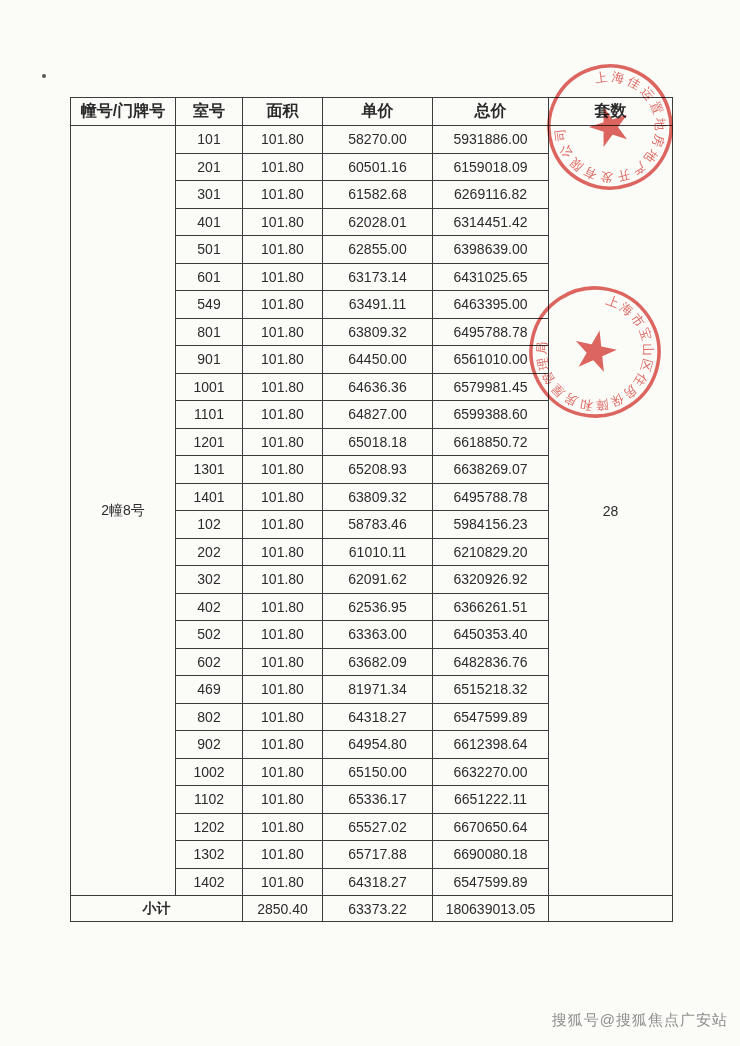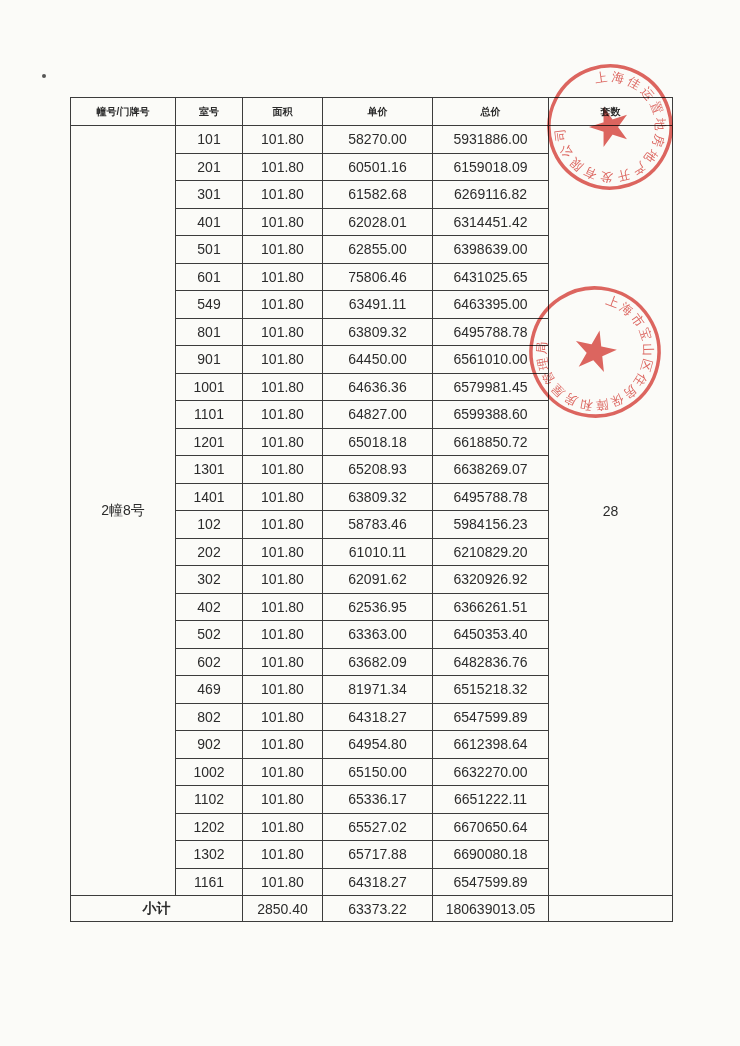--- a/index.html
+++ b/index.html
@@ -32,21 +32,21 @@
     vertical-align: middle;
     font-size: 14px;
     height: 26.5px;
     padding: 0 2px;
     overflow: hidden;
     white-space: nowrap;
   }
   table.price-table th {
     font-weight: bold;
     height: 27px;
-    font-size: 10px;
+    font-size: 16px;
   }
   td[data-name="building-cell"] {
     font-weight: normal;
     font-size: 14px;
   }
   tr[data-name="subtotal-row"] td {
     height: 25px;
   }
   td[data-name="subtotal-label-cell"] {
     font-weight: bold;
@@ -133,21 +133,21 @@
         </tr>
         <tr data-name="table-row">
           <td data-name="room-cell">501</td>
           <td data-name="area-cell">101.80</td>
           <td data-name="unit-price-cell">62855.00</td>
           <td data-name="total-price-cell">6398639.00</td>
         </tr>
         <tr data-name="table-row">
           <td data-name="room-cell">601</td>
           <td data-name="area-cell">101.80</td>
-          <td data-name="unit-price-cell">75806.46</td>
+          <td data-name="unit-price-cell">63173.14</td>
           <td data-name="total-price-cell">6431025.65</td>
         </tr>
         <tr data-name="table-row">
           <td data-name="room-cell">549</td>
           <td data-name="area-cell">101.80</td>
           <td data-name="unit-price-cell">63491.11</td>
           <td data-name="total-price-cell">6463395.00</td>
         </tr>
         <tr data-name="table-row">
           <td data-name="room-cell">801</td>
@@ -263,21 +263,21 @@
           <td data-name="unit-price-cell">65527.02</td>
           <td data-name="total-price-cell">6670650.64</td>
         </tr>
         <tr data-name="table-row">
           <td data-name="room-cell">1302</td>
           <td data-name="area-cell">101.80</td>
           <td data-name="unit-price-cell">65717.88</td>
           <td data-name="total-price-cell">6690080.18</td>
         </tr>
         <tr data-name="table-row">
-          <td data-name="room-cell">1161</td>
+          <td data-name="room-cell">1402</td>
           <td data-name="area-cell">101.80</td>
           <td data-name="unit-price-cell">64318.27</td>
           <td data-name="total-price-cell">6547599.89</td>
         </tr>
       </tbody>
     <tfoot>
       <tr data-name="subtotal-row">
         <td colspan="2" data-name="subtotal-label-cell">小计</td>
         <td data-name="subtotal-area-cell">2850.40</td>
         <td data-name="subtotal-unit-price-cell">63373.22</td>
@@ -310,14 +310,15 @@
         <defs>
           <path id="sealPath2" d="M 0,-49 A 49,49 0 1,1 -0.02,-49" fill="none"></path>
         </defs>
         <text font-size="12.5" letter-spacing="2" stroke="none" font-family="Liberation Serif, serif">
           <textPath href="#sealPath2" data-name="government-seal-text">上海市宝山区住房保障和房屋管理局</textPath>
         </text>
       </g>
     </svg>
   </div>
 
+  <div class="watermark" data-name="watermark-text">搜狐号@搜狐焦点广安站</div>
 
 </div>
 
 </body></html>

